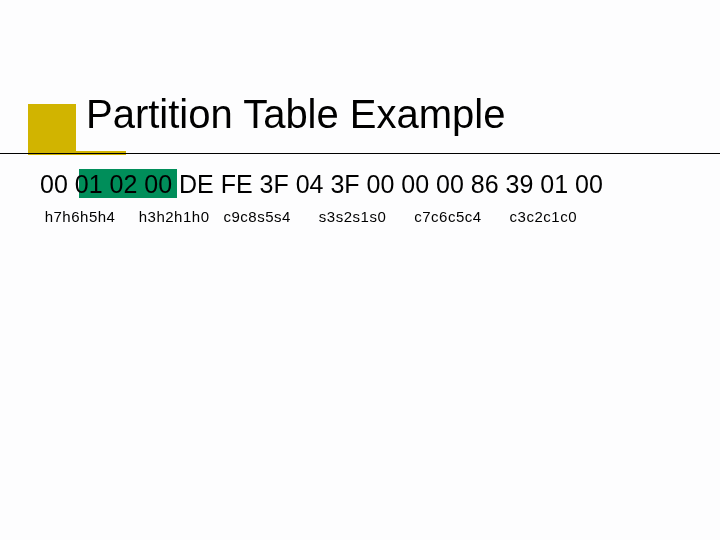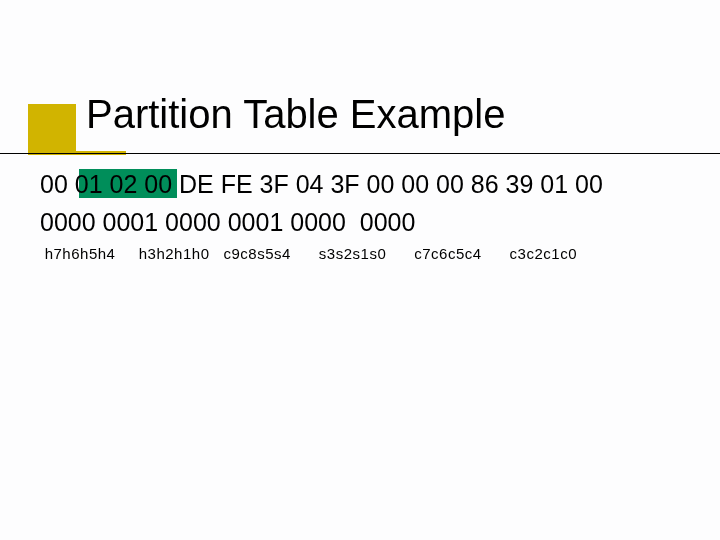--- a/index.html
+++ b/index.html
@@ -21,17 +21,16 @@
 <div class="accent-bg"></div>
 <div class="accent-bar"></div>
 <div class="accent-line"></div>
 
 <div class="title">Partition Table Example</div>
 
 <div class="highlight"></div>
 
 <div class="body">
   <div class="hexline line">00 01 02 00 DE FE 3F 04 3F 00 00 00 86 39 01 00</div>
-  <div class="line">0000 0001 0000 0001 0000  0000</div>
   <div class="sub"> h7h6h5h4     h3h2h1h0   c9c8s5s4      s3s2s1s0      c7c6c5c4      c3c2c1c0</div>
 </div>
 
 </div>
 
 </body></html>

